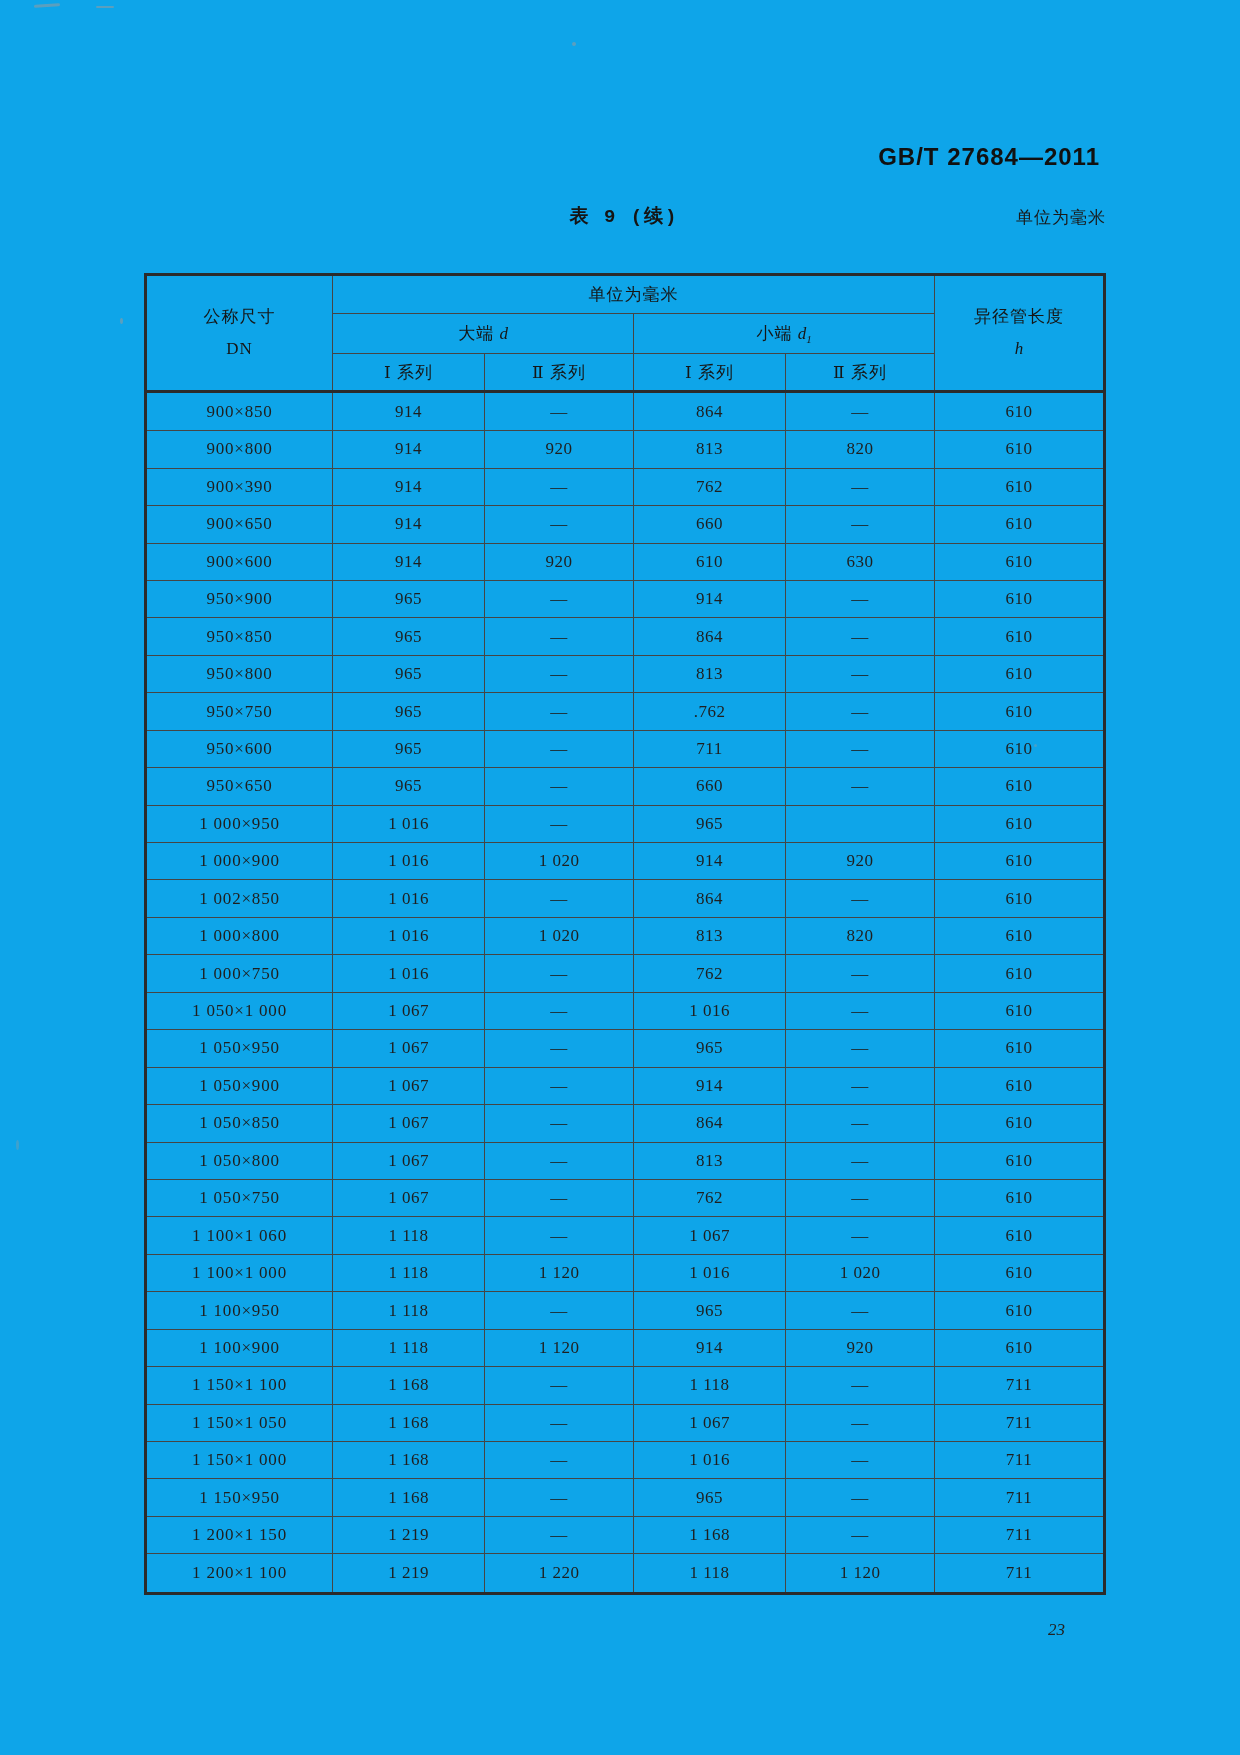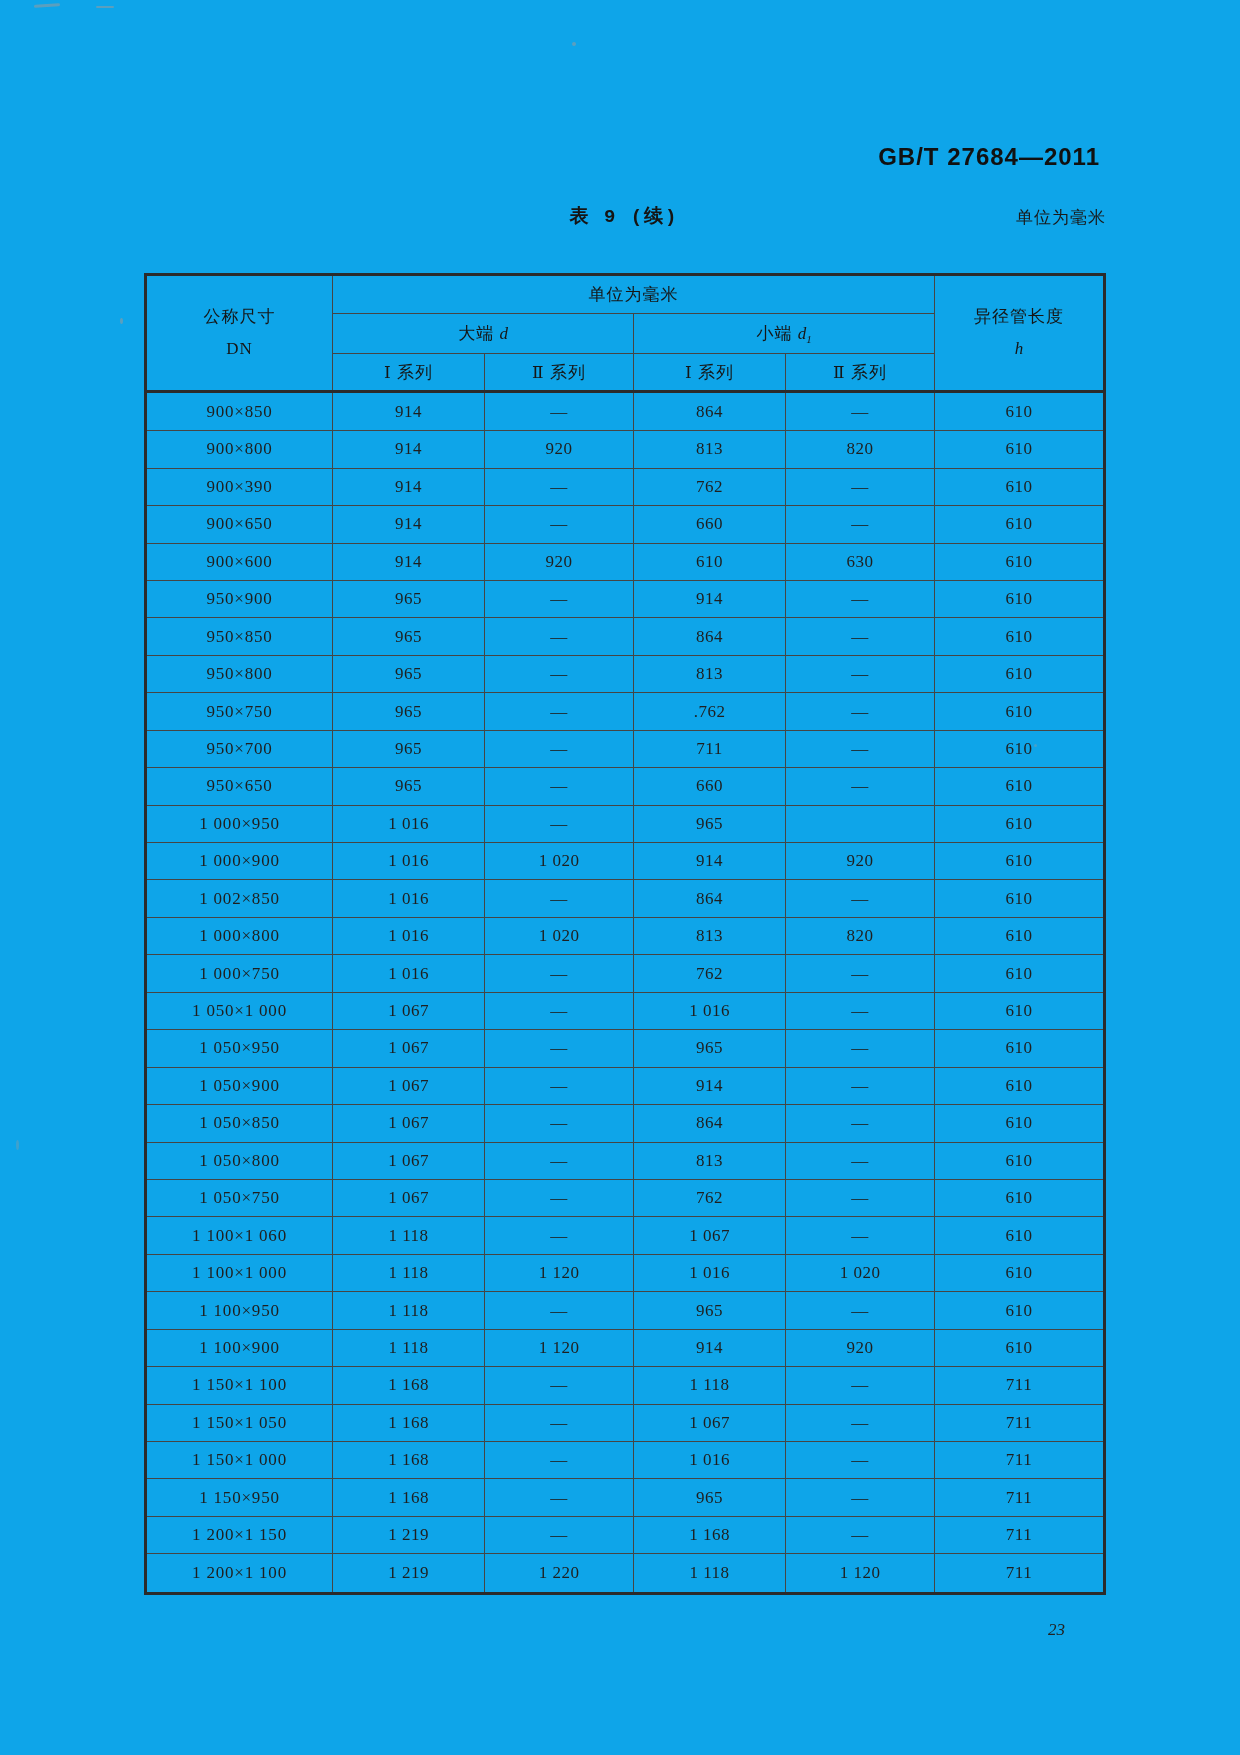--- a/index.html
+++ b/index.html
@@ -220,21 +220,21 @@
           </tr>
           <tr>
             <td>950×750</td>
             <td>965</td>
             <td>—</td>
             <td>.762</td>
             <td>—</td>
             <td>610</td>
           </tr>
           <tr>
-            <td>950×700</td>
+            <td>950×600</td>
             <td>965</td>
             <td>—</td>
             <td>711</td>
             <td>—</td>
             <td>610</td>
           </tr>
           <tr>
             <td>950×650</td>
             <td>965</td>
             <td>—</td>

